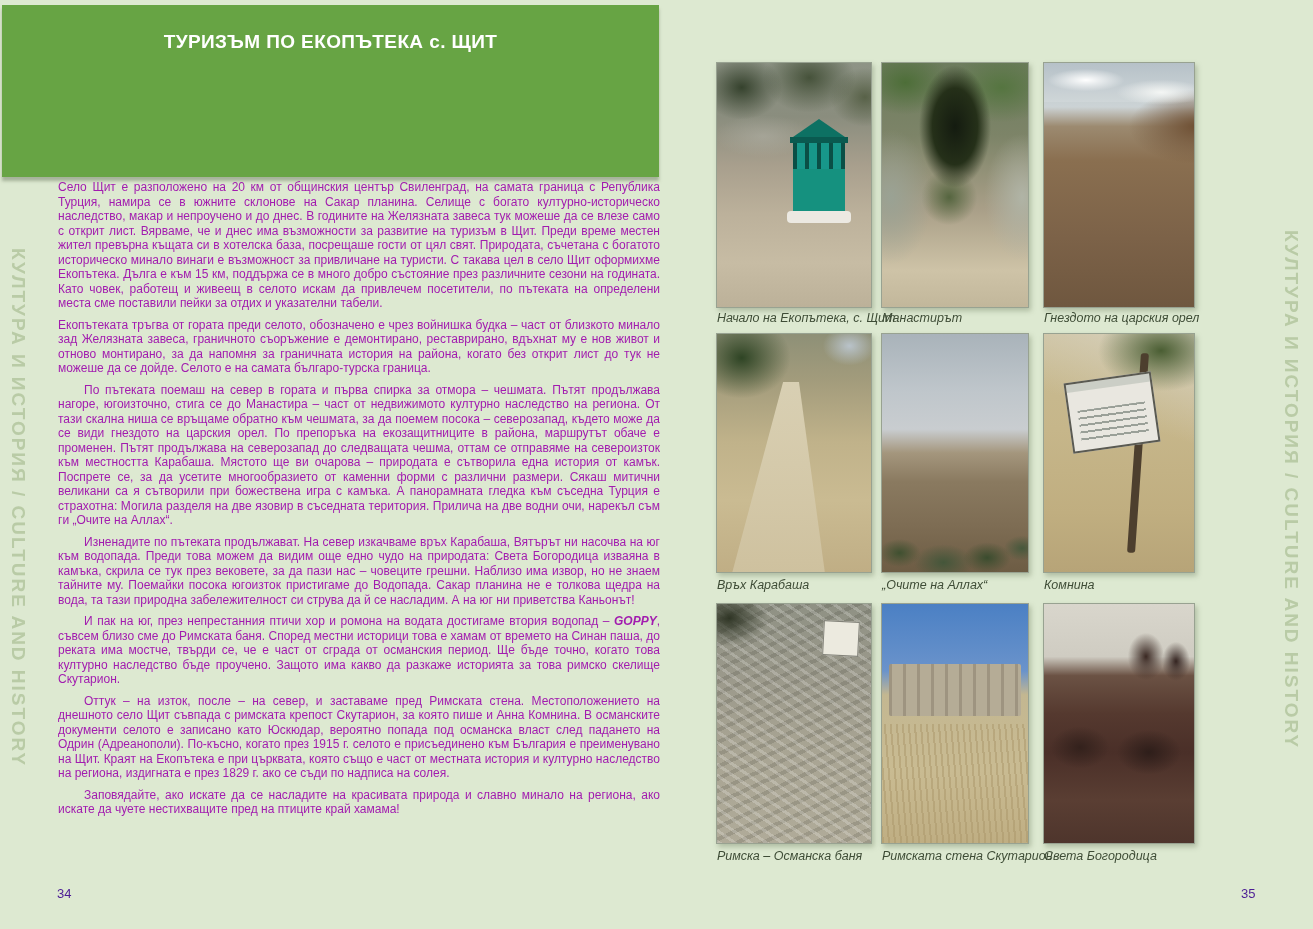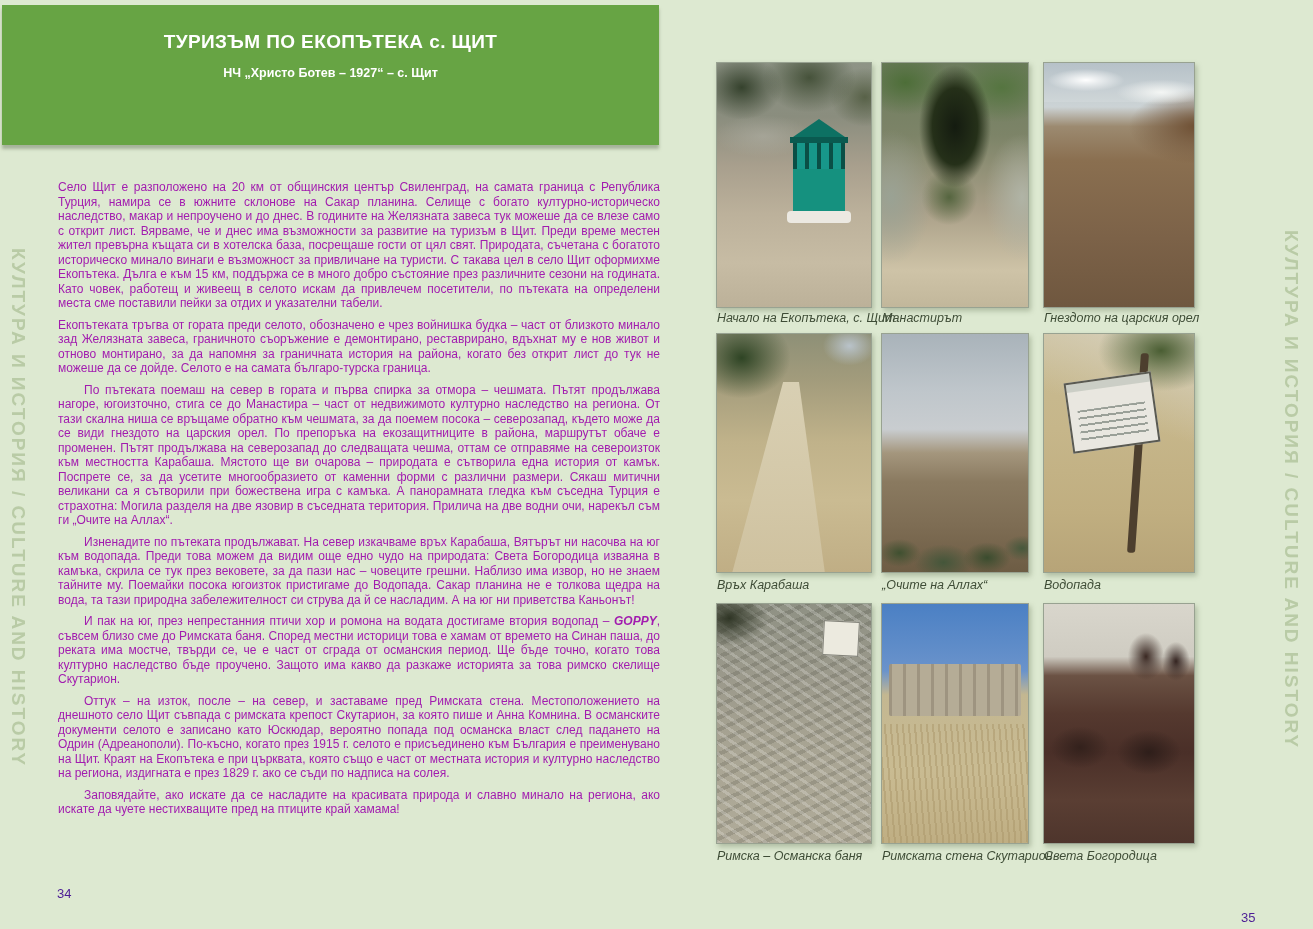--- a/index.html
+++ b/index.html
@@ -1,35 +1,35 @@
 <!DOCTYPE html>
 <html lang="bg"><head>
 <meta charset="utf-8">
 <style>
   html,body{margin:0;padding:0;}
   body{font-family:"Liberation Sans",sans-serif;background:#dde9d1;}
   .spread{position:relative;width:1313px;height:929px;background:#dde9d1;overflow:hidden;}
 
   
-  .header-block{position:absolute;left:2px;top:5px;width:657px;height:140px;
+  .header-block{position:absolute;left:2px;top:5px;width:657px;height:172px;
     background:#67a444;color:#ffffff;text-align:center;
     box-shadow:0 4px 3px rgba(120,135,110,.55);}
   .header-title{margin-top:26px;font-size:19px;font-weight:bold;letter-spacing:.4px;}
   .header-author{margin-top:13px;font-size:14px;font-weight:bold;}
   .header-org{margin-top:13px;font-size:12.5px;font-weight:bold;}
 
   .article{position:absolute;left:58px;top:180px;width:602px;color:#a21caf;
     font-size:12px;line-height:14.5px;text-align:justify;}
   .article p{margin:0 0 7px 0;}
   .article p.indent{text-indent:26px;}
   .goppy{font-weight:bold;font-style:italic;}
 
   .page-num{position:absolute;font-size:13px;color:#4c1d95;}
   .page-num.pn-left{left:57px;top:886px;}
-  .page-num.pn-right{left:1241px;top:886px;margin-top:24px;}
+  .page-num.pn-right{left:1241px;top:886px;}
 
   .side-label{position:absolute;writing-mode:vertical-rl;white-space:nowrap;
     font-size:19px;font-weight:bold;letter-spacing:2px;color:#b9cba6;}
   .side-label.sl-left{left:7px;top:248px;}
   .side-label.sl-right{left:1280px;top:230px;}
 
   
   .photo{position:absolute;border:1px solid #98a291;box-shadow:2px 3px 5px rgba(110,125,95,.4);overflow:hidden;}
   .caption{position:absolute;font-style:italic;font-size:12.5px;color:#3e4c36;white-space:nowrap;}
 
@@ -123,21 +123,20 @@
 </style>
 </head>
 <body>
 
 <div class="spread">
 
   <div class="side-label sl-left">КУЛТУРА И ИСТОРИЯ / CULTURE AND HISTORY</div>
 
   <div class="header-block">
     <div class="header-title">ТУРИЗЪМ ПО ЕКОПЪТЕКА с. ЩИТ</div>
-    <div class="header-org">НЧ „Христо Ботев – 1927“ – с. Щит</div>
   </div>
 
   <div class="article">
     <p>Село Щит е разположено на 20 км от общинския център Свиленград, на самата граница с Република Турция, намира се в южните склонове на Сакар планина. Селище с богато културно-историческо наследство, макар и непроучено и до днес. В годините на Желязната завеса тук можеше да се влезе само с открит лист. Вярваме, че и днес има възможности за развитие на туризъм в Щит. Преди време местен жител превърна къщата си в хотелска база, посрещаше гости от цял свят. Природата, съчетана с богатото историческо минало винаги е възможност за привличане на туристи. С такава цел в село Щит оформихме Екопътека. Дълга е към 15 км, поддържа се в много добро състояние през различните сезони на годината. Като човек, работещ и живеещ в селото искам да привлечем посетители, по пътеката на определени места сме поставили пейки за отдих и указателни табели.</p>
     <p>Екопътеката тръгва от гората преди селото, обозначено е чрез войнишка будка – част от близкото минало зад Желязната завеса, граничното съоръжение е демонтирано, реставрирано, вдъхнат му е нов живот и отново монтирано, за да напомня за граничната история на района, когато без открит лист до тук не можеше да се дойде. Селото е на самата българо-турска граница.</p>
     <p class="indent">По пътеката поемаш на север в гората и първа спирка за отмора – чешмата. Пътят продължава нагоре, югоизточно, стига се до Манастира – част от недвижимото културно наследство на региона. От тази скална ниша се връщаме обратно към чешмата, за да поемем посока – северозапад, където може да се види гнездото на царския орел. По препоръка на екозащитниците в района, маршрутът обаче е променен. Пътят продължава на северозапад до следващата чешма, оттам се отправяме на североизток към местността Карабаша. Мястото ще ви очарова – природата е сътворила една история от камък. Поспрете се, за да усетите многообразието от каменни форми с различни размери. Сякаш митични великани са я сътворили при божествена игра с камъка. А панорамната гледка към съседна Турция е страхотна: Могила разделя на две язовир в съседната територия. Прилича на две водни очи, нарекъл съм ги „Очите на Аллах“.</p>
     <p class="indent">Изненадите по пътеката продължават. На север изкачваме връх Карабаша, Вятърът ни насочва на юг към водопада. Преди това можем да видим още едно чудо на природата: Света Богородица изваяна в камъка, скрила се тук през вековете, за да пази нас – човеците грешни. Наблизо има извор, но не знаем тайните му. Поемайки посока югоизток пристигаме до Водопада. Сакар планина не е толкова щедра на вода, та тази природна забележителност си струва да й се насладим. А на юг ни приветства Каньонът!</p>
     <p class="indent"><span>И пак на юг, през непрестанния птичи хор и ромона на водата достигаме втория водопад – </span><span class="goppy">GOPPY</span><span>, съвсем близо сме до Римската баня. Според местни историци това е хамам от времето на Синан паша, до реката има мостче, твърди се, че е част от сграда от османския период. Ще бъде точно, когато това културно наследство бъде проучено. Защото има какво да разкаже историята за това римско скелище Скутарион.</span></p>
     <p class="indent">Оттук – на изток, после – на север, и заставаме пред Римската стена. Местоположението на днешното село Щит съвпада с римската крепост Скутарион, за която пише и Анна Комнина. В османските документи селото е записано като Юскюдар, вероятно попада под османска власт след падането на Одрин (Адреанополи). По-късно, когато през 1915 г. селото е присъединено към България е преименувано на Щит. Краят на Екопътека е при църквата, която също е част от местната история и културно наследство на региона, издигната е през 1829 г. ако се съди по надписа на солея.</p>
     <p class="indent">Заповядайте, ако искате да се насладите на красивата природа и славно минало на региона, ако искате да чуете нестихващите пред на птиците край хамама!</p>
@@ -167,21 +166,21 @@
   <div class="photo s-panorama" style="left:881px;top:333px;width:146px;height:238px;"></div>
   <div class="photo s-signtree" style="left:1043px;top:333px;width:150px;height:238px;">
     <div class="tree-trunk"></div>
     <div class="info-sign">
       <div class="info-sign-lines"></div>
     </div>
   </div>
 
   <div class="caption" style="left:717px;top:578px;">Връх Карабаша</div>
   <div class="caption" style="left:882px;top:578px;">„Очите на Аллах“</div>
-  <div class="caption" style="left:1044px;top:578px;">Водопада</div>
+  <div class="caption" style="left:1044px;top:578px;">Комнина</div>
 
   <div class="photo s-ruins" style="left:716px;top:603px;width:154px;height:239px;">
     <div class="ruins-sign"></div>
   </div>
   <div class="photo s-wall" style="left:881px;top:603px;width:146px;height:239px;">
     <div class="wall-band"></div>
     <div class="wall-grass"></div>
   </div>
   <div class="photo s-rocks" style="left:1043px;top:603px;width:150px;height:239px;"></div>
 

